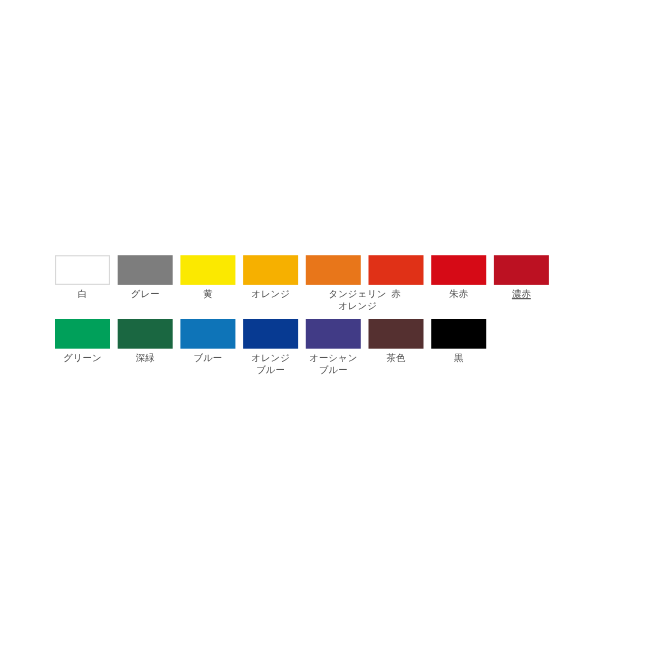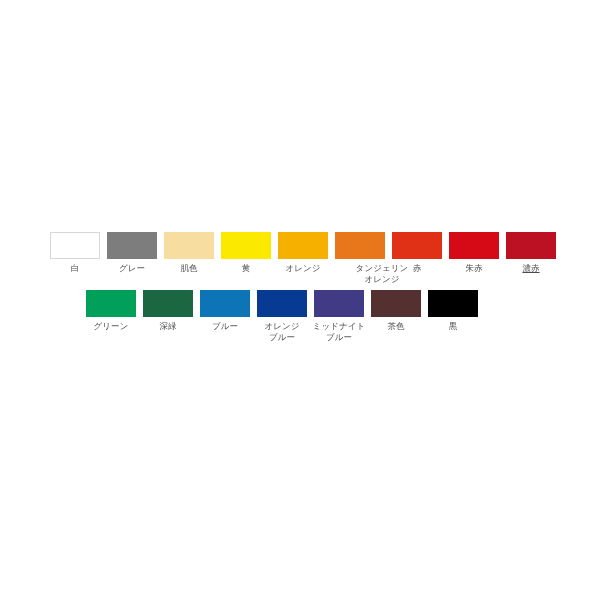--- a/index.html
+++ b/index.html
@@ -34,21 +34,20 @@
   .swatch-row {
     display: flex;
     flex-direction: row;
     align-items: flex-start;
     justify-content: flex-start;
     gap: 7px;
   }
 
   .swatch-row.row-2 {
     margin-top: 5px;
-    margin-left: 36px;
   }
 
   .swatch-cell {
     width: 50px;
     display: flex;
     flex-direction: column;
     align-items: center;
   }
 
   .swatch-chip {
@@ -80,24 +79,20 @@
   <div class="chart-inner">
 
     <div class="swatch-row row-1">
       <div class="swatch-cell">
         <span class="swatch-chip bordered" style="background-color: rgb(255, 255, 255); border-color: rgb(216, 216, 216);"></span>
         <span class="swatch-label" style="color: rgb(76, 76, 76);">白</span>
       </div>
       <div class="swatch-cell">
         <span class="swatch-chip" style="background-color: rgb(125, 125, 125);"></span>
         <span class="swatch-label" style="color: rgb(76, 76, 76); text-align: right;">グレー</span>
-      </div>
-      <div class="swatch-cell">
-        <span class="swatch-chip" style="background-color: rgb(248, 221, 160);"></span>
-        <span class="swatch-label" style="color: rgb(76, 76, 76);">肌色</span>
       </div>
       <div class="swatch-cell">
         <span class="swatch-chip" style="background-color: rgb(251, 233, 0);"></span>
         <span class="swatch-label" style="color: rgb(76, 76, 76);">黄</span>
       </div>
       <div class="swatch-cell">
         <span class="swatch-chip" style="background-color: rgb(246, 176, 0);"></span>
         <span class="swatch-label" style="color: rgb(76, 76, 76);">オレンジ</span>
       </div>
       <div class="swatch-cell">
@@ -132,21 +127,21 @@
         <span class="swatch-chip" style="background-color: rgb(14, 116, 184);"></span>
         <span class="swatch-label" style="color: rgb(76, 76, 76);">ブルー</span>
       </div>
       <div class="swatch-cell">
         <span class="swatch-chip" style="background-color: rgb(7, 58, 146);"></span>
         <span class="swatch-label" style="color: rgb(76, 76, 76);">オレンジ
 ブルー</span>
       </div>
       <div class="swatch-cell">
         <span class="swatch-chip" style="background-color: rgb(65, 59, 134);"></span>
-        <span class="swatch-label" style="color: rgb(76, 76, 76);">ミッドナイト
+        <span class="swatch-label" style="color: rgb(76, 76, 76);">オーシャン
 ブルー</span>
       </div>
       <div class="swatch-cell">
         <span class="swatch-chip" style="background-color: rgb(85, 48, 48);"></span>
         <span class="swatch-label" style="color: rgb(76, 76, 76);">茶色</span>
       </div>
       <div class="swatch-cell">
         <span class="swatch-chip" style="background-color: rgb(0, 0, 0);"></span>
         <span class="swatch-label" style="color: rgb(76, 76, 76);">黒</span>
       </div>

